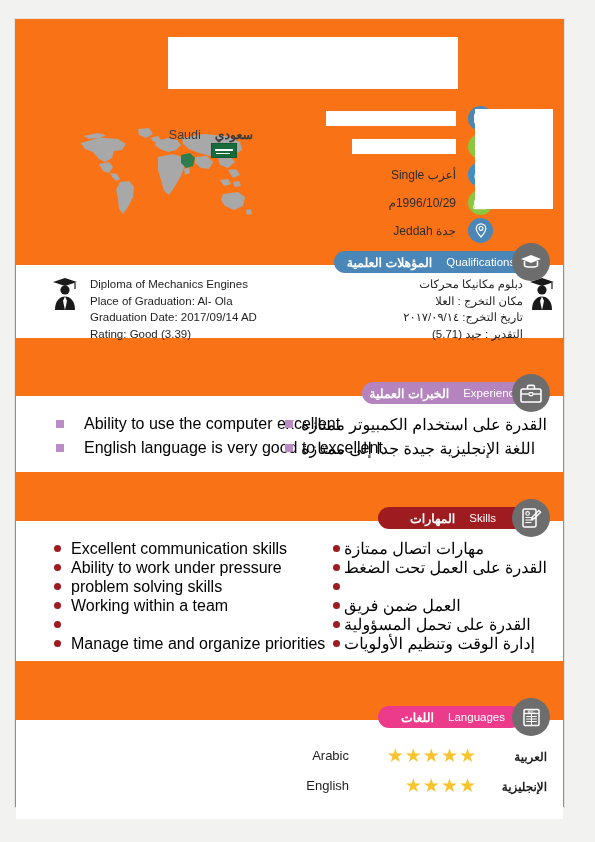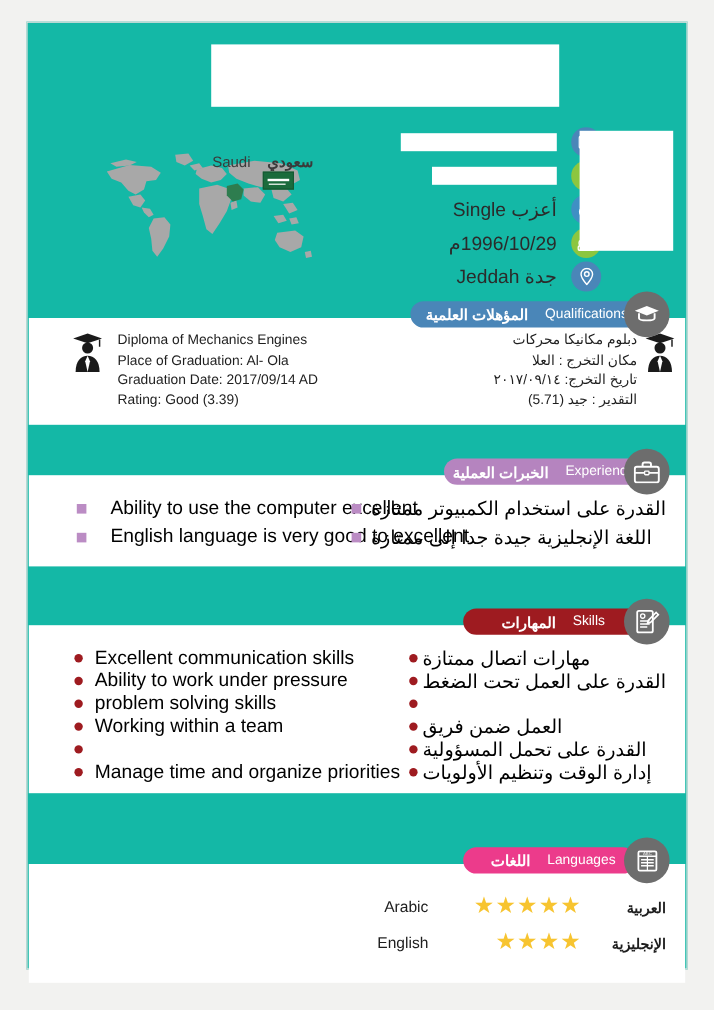--- a/index.html
+++ b/index.html
@@ -9,25 +9,25 @@
   body {
     width: 595px;
     height: 842px;
     background: #f2f2f0;
     font-family: "Liberation Sans", sans-serif;
     overflow: hidden;
     position: relative;
   }
   .page {
     position: absolute;
-    left: 22px;
+    left: 14px;
     top: 18px;
     width: 551px;
     height: 790px;
-    background: #14b8a6;
+    background: #f97316;
     border: 1px solid #e2e2e0;
     box-sizing: border-box;
   }
 
   
   .header-block {
     position: absolute;
     left: 0; top: 0;
     width: 100%;
     height: 235px;
@@ -93,21 +93,21 @@
   }
   .contact-row {
     display: flex;
     align-items: center;
     justify-content: flex-end;
     height: 27px;
     margin-bottom: 1px;
     position: relative;
   }
   .contact-text {
-    font-size: 16px;
+    font-size: 12px;
     color: #2b2b2b;
     text-align: center;
     padding-right: 9px;
     white-space: nowrap;
     direction: rtl;
   }
   .redact-bar {
     height: 15px;
     background: #ffffff;
     margin-right: 9px;
@@ -358,21 +358,21 @@
       <span class="ar-title">المؤهلات العلمية</span>
       <span class="en-title">Qualifications</span>
     </div>
     <div class="sec-badge" style="top:-8px;">
       <svg width="22" height="18" viewBox="0 0 22 18">
           <path d="M11 2 L21 6 L11 10 L1 6 Z" fill="#ffffff"></path>
           <path d="M4.5 8 v4.2 C4.5 14.6 17.5 14.6 17.5 12.2 V8" fill="none" stroke="#ffffff" stroke-width="1.6"></path>
         </svg>
     </div>
 
-    <div class="sec-card" style="top:14px; height:89px;">
+    <div class="sec-card" style="top:14px; height:73px;">
       <span class="grad-icon-left" style="top:12px;">
         <svg width="26" height="34" viewBox="0 0 26 34">
             <path d="M13 1 L25 5 L13 9 L1 5 Z" fill="#1a1a1a"></path>
             <path d="M23 6 v6" stroke="#1a1a1a" stroke-width="1.2"></path>
             <circle cx="13" cy="13" r="4.6" fill="#1a1a1a"></circle>
             <path d="M3 33 C3 24 7.5 19.5 13 19.5 C18.5 19.5 23 24 23 33 Z" fill="#1a1a1a"></path>
             <path d="M13 19.5 L11 24 L13 33 L15 24 Z" fill="#ffffff"></path>
           </svg>
       </span>
       <div class="body-en" style="top:11px;">

